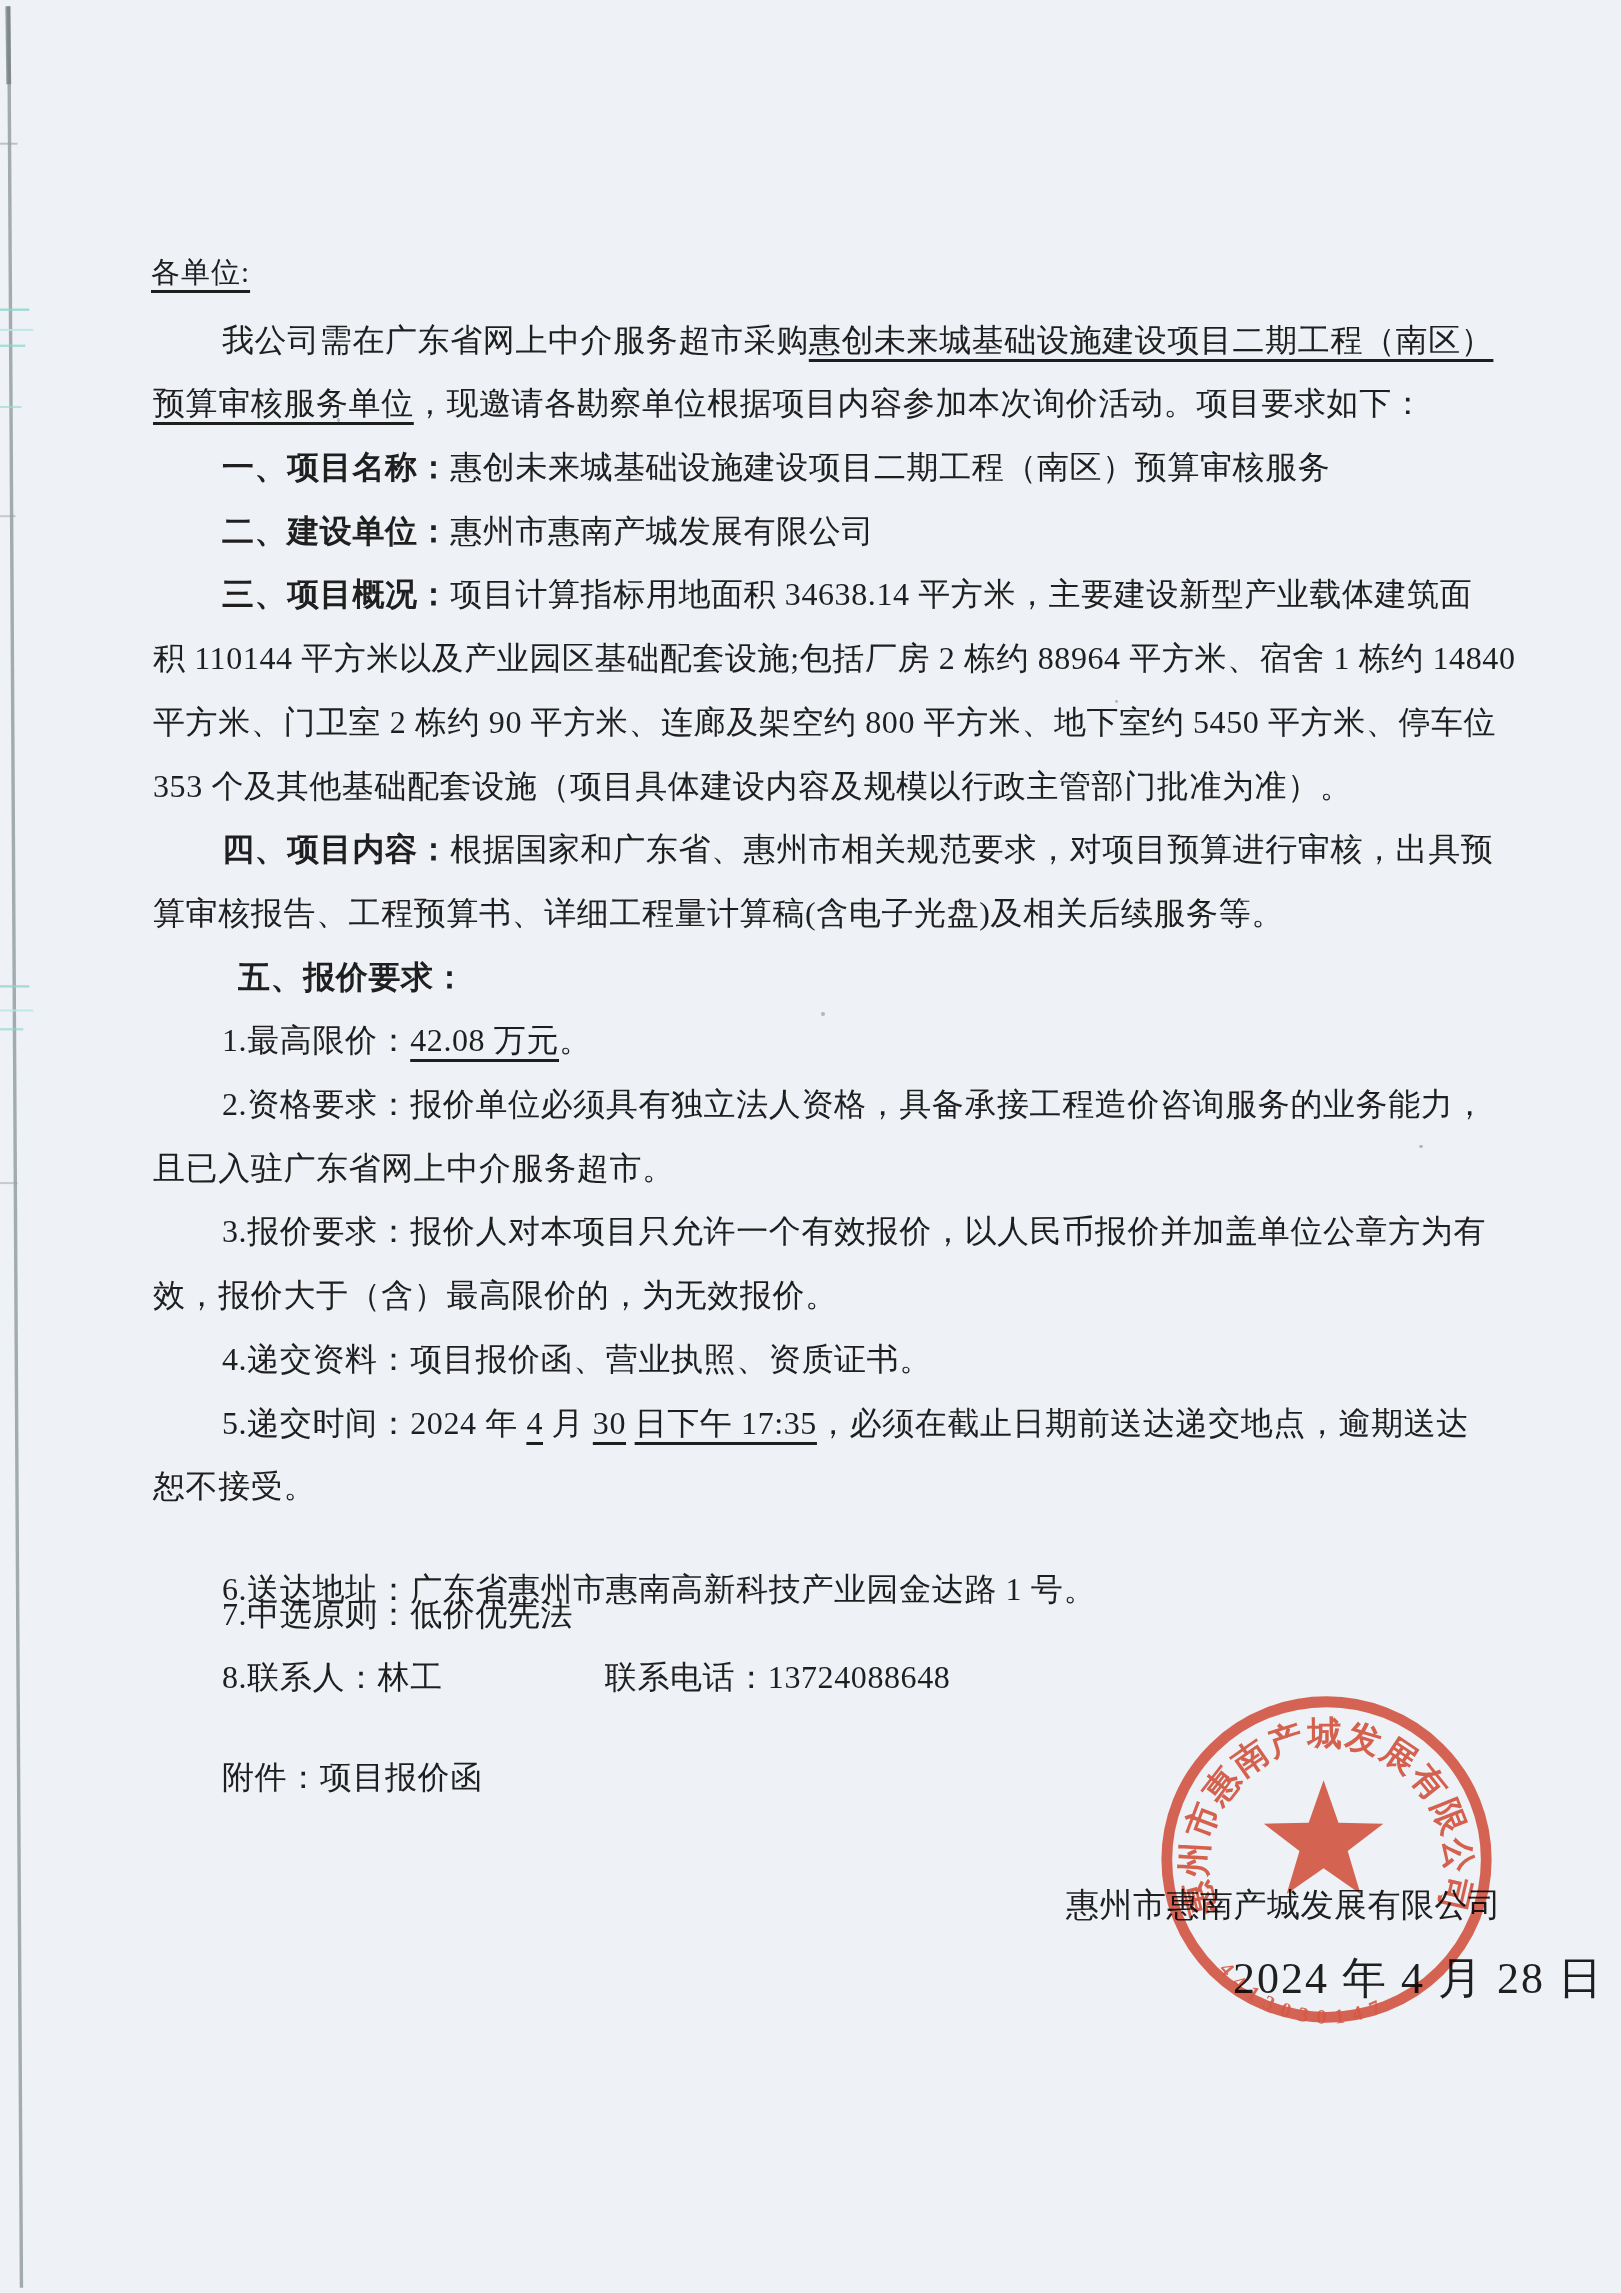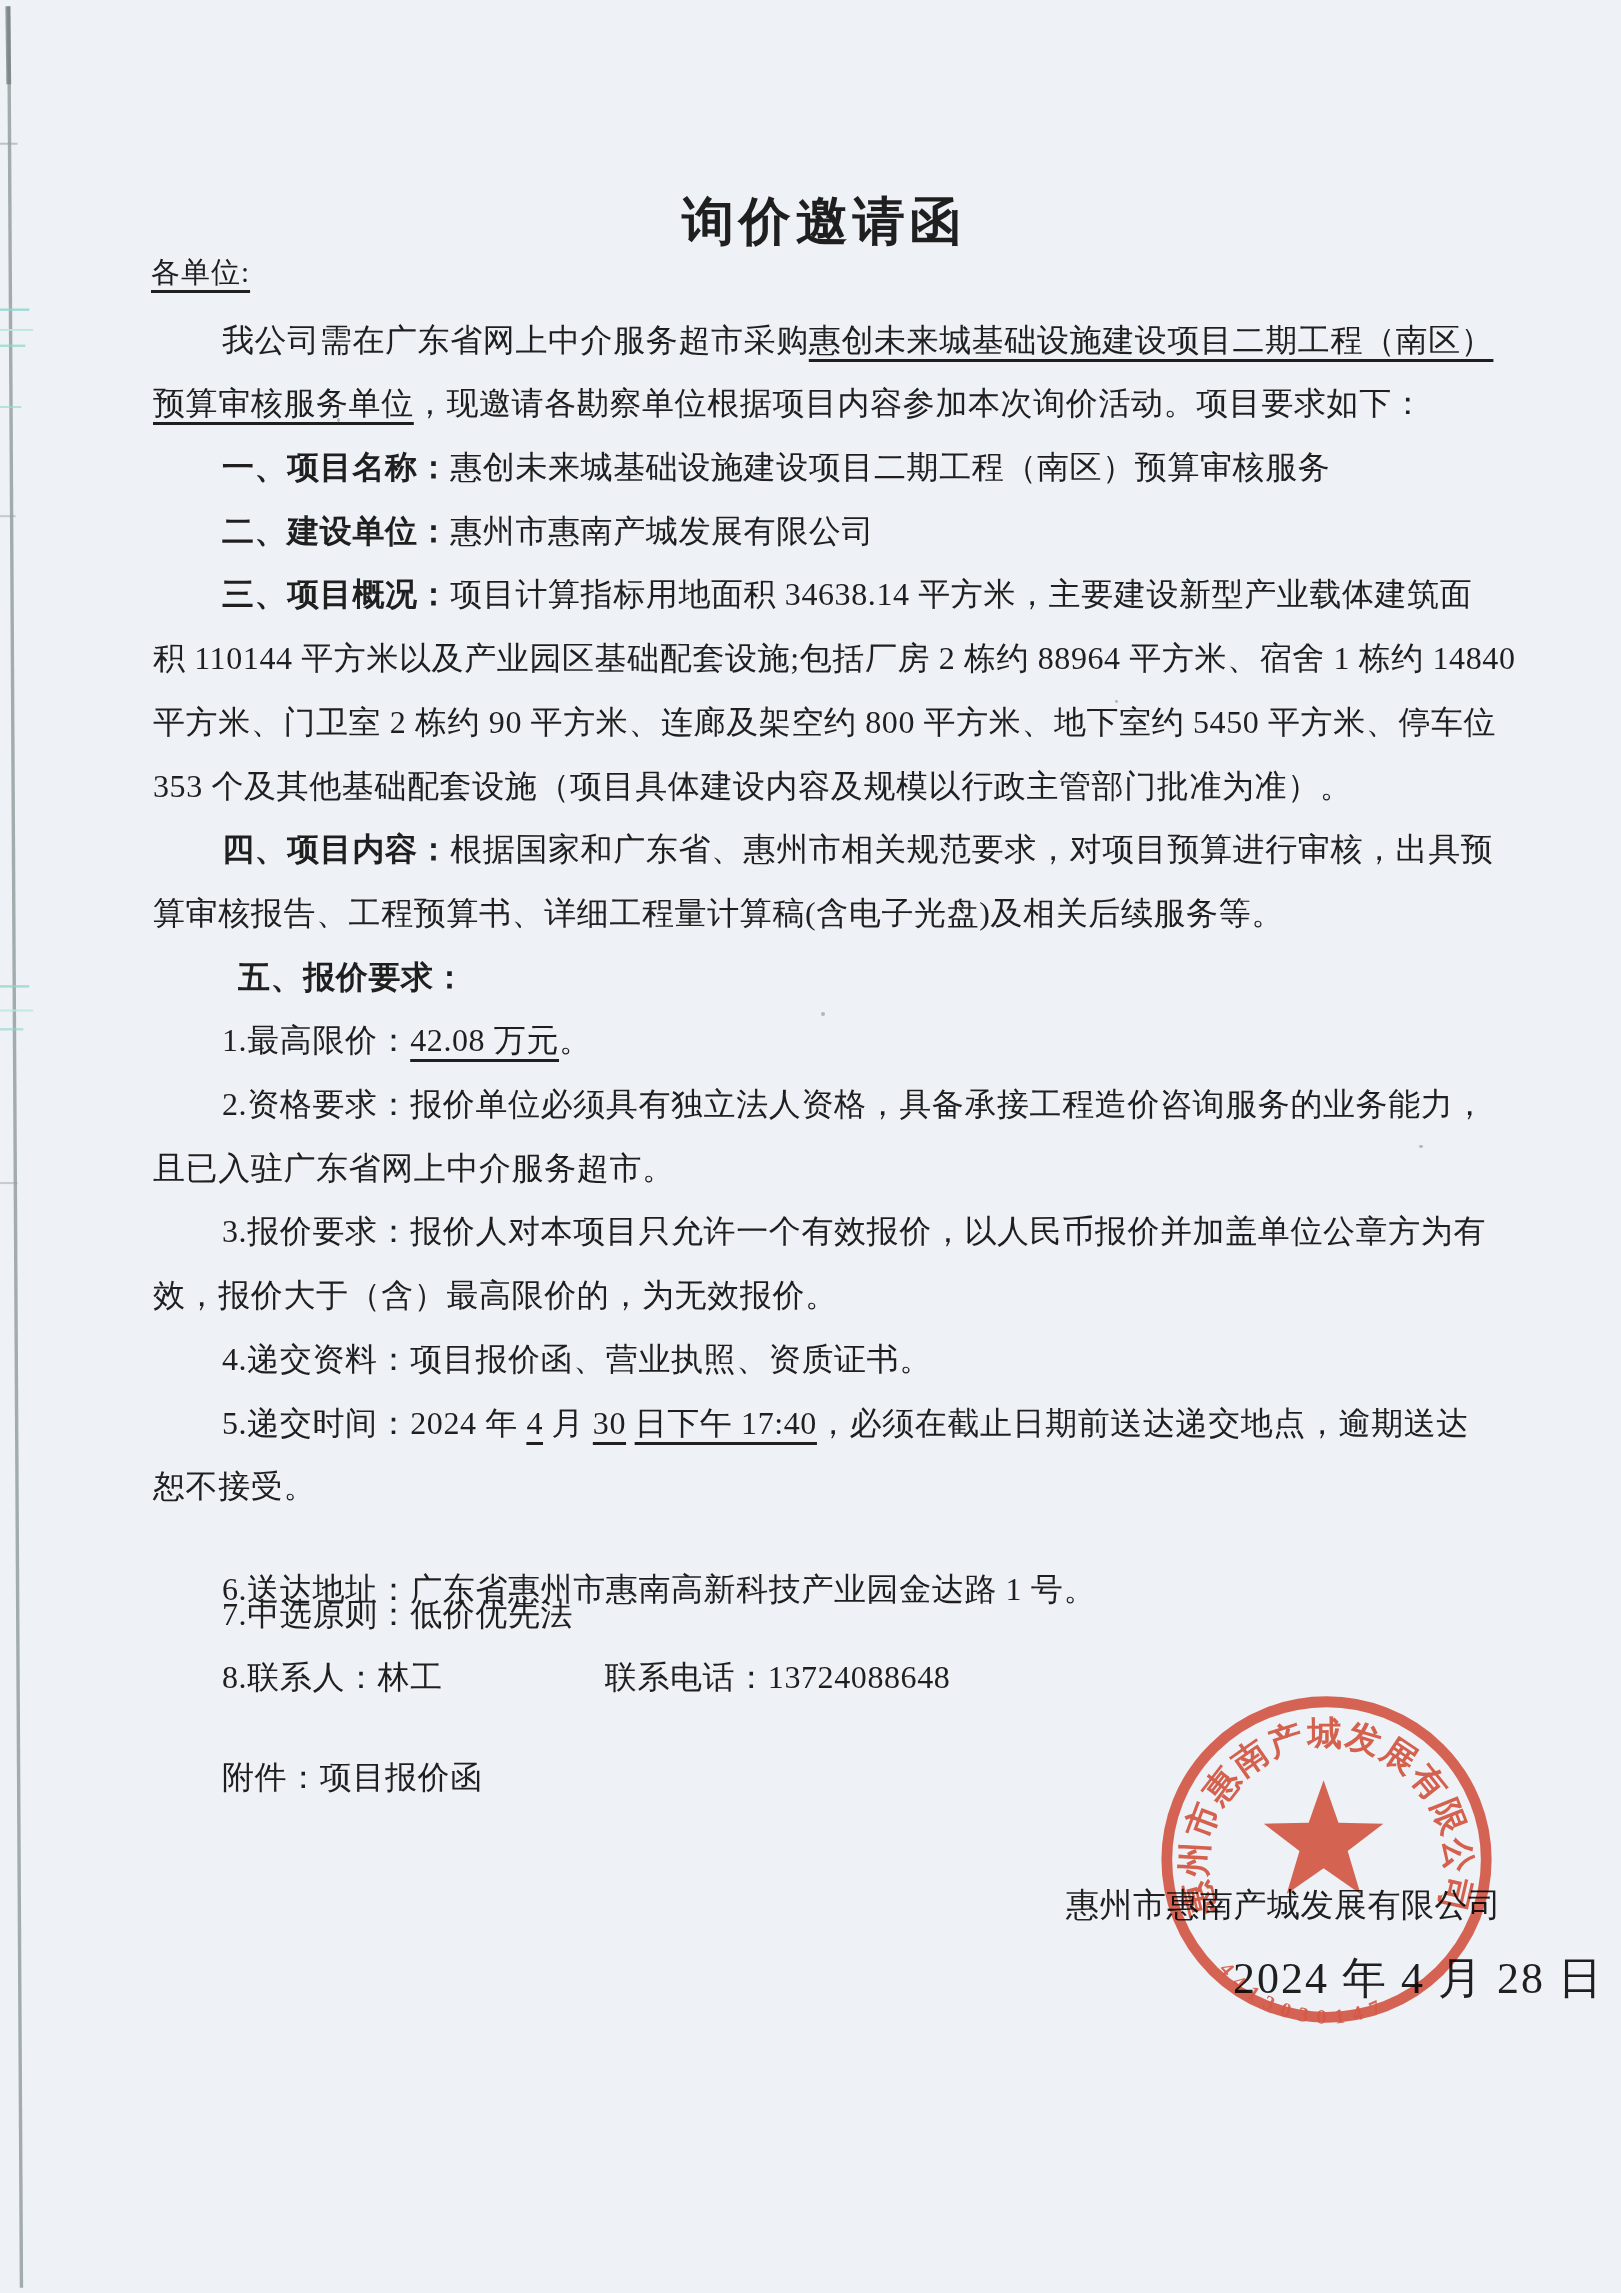--- a/index.html
+++ b/index.html
@@ -72,21 +72,20 @@
     <rect x="0" y="140" width="18" height="2" fill="#9aa3a3" opacity="0.6"></rect>
     <rect x="0" y="522" width="16" height="2" fill="#9aa3a3" opacity="0.5"></rect>
     <rect x="0" y="1206" width="18" height="2" fill="#9aa3a3" opacity="0.5"></rect>
   </svg>
 
   <div class="speck" style="left:821px;top:1012px;width:3.9px;height:3.9px;"></div>
   <div class="speck" style="left:1419px;top:1145px;width:3.9px;height:2.9px;"></div>
   <div class="speck" style="left:337px;top:418px;width:2.9px;height:3.9px;"></div>
   <div class="speck" style="left:1115px;top:700px;width:2.9px;height:2.9px;"></div>
 
-  <div class="doc-title">询价邀请函</div>
 
   <div class="salutation">各单位:</div>
 
   <div id="body-lines">
       <div class="line indent" style="top: 319px;"><span>我公司需在广东省网上中介服务超市采购</span><span class="u">惠创未来城基础设施建设项目二期工程（南区）</span></div>
       <div class="line" style="top: 382px;"><span class="u">预算审核服务单位</span><span>，现邀请各勘察单位根据项目内容参加本次询价活动。项目要求如下：</span></div>
       <div class="line indent" style="top: 446px; text-align: right;"><span class="b">一、项目名称：</span><span>惠创未来城基础设施建设项目二期工程（南区）预算审核服务</span></div>
       <div class="line indent" style="top: 510px;"><span class="b">二、建设单位：</span><span>惠州市惠南产城发展有限公司</span></div>
       <div class="line indent" style="top: 573px;"><span class="b">三、项目概况：</span><span>项目计算指标用地面积 34638.14 平方米，主要建设新型产业载体建筑面</span></div>
       <div class="line" style="top: 637px;"><span>积 110144 平方米以及产业园区基础配套设施;包括厂房 2 栋约 88964 平方米、宿舍 1 栋约 14840</span></div>
@@ -94,21 +93,21 @@
       <div class="line" style="top: 765px;"><span>353 个及其他基础配套设施（项目具体建设内容及规模以行政主管部门批准为准）。</span></div>
       <div class="line indent" style="top: 828px;"><span class="b">四、项目内容：</span><span>根据国家和广东省、惠州市相关规范要求，对项目预算进行审核，出具预</span></div>
       <div class="line" style="top: 892px;"><span>算审核报告、工程预算书、详细工程量计算稿(含电子光盘)及相关后续服务等。</span></div>
       <div class="line indent" style="top: 956px; margin-left: 16px;"><span class="b">五、报价要求：</span></div>
       <div class="line indent" style="top: 1019px;"><span>1.最高限价：</span><span class="u">42.08 万元</span><span>。</span></div>
       <div class="line indent" style="top: 1083px;"><span>2.资格要求：报价单位必须具有独立法人资格，具备承接工程造价咨询服务的业务能力，</span></div>
       <div class="line" style="top: 1147px;"><span>且已入驻广东省网上中介服务超市。</span></div>
       <div class="line indent" style="top: 1210px;"><span>3.报价要求：报价人对本项目只允许一个有效报价，以人民币报价并加盖单位公章方为有</span></div>
       <div class="line" style="top: 1274px;"><span>效，报价大于（含）最高限价的，为无效报价。</span></div>
       <div class="line indent" style="top: 1338px;"><span>4.递交资料：项目报价函、营业执照、资质证书。</span></div>
-      <div class="line indent" style="top: 1402px;"><span>5.递交时间：2024 年 </span><span class="u">4</span><span> 月 </span><span class="u">30</span><span> </span><span class="u">日下午 17:40</span><span>，必须在截止日期前送达递交地点，逾期送达</span></div>
+      <div class="line indent" style="top: 1402px;"><span>5.递交时间：2024 年 </span><span class="u">4</span><span> 月 </span><span class="u">30</span><span> </span><span class="u">日下午 17:35</span><span>，必须在截止日期前送达递交地点，逾期送达</span></div>
       <div class="line" style="top: 1465px; text-align: center;"><span>恕不接受。</span></div>
       <div class="line indent" style="top: 1529px; margin-top: 39px;"><span>6.送达地址：广东省惠州市惠南高新科技产业园金达路 1 号。</span></div>
       <div class="line indent" style="top: 1593px;"><span>7.中选原则：低价优先法</span></div>
       <div class="line indent" style="top: 1656px;"><span>8.联系人：林工</span><span class="gap">联系电话：13724088648</span></div>
       <div class="line indent" style="top: 1756px;"><span>附件：项目报价函</span></div>
     </div>
 
   <div class="sig-company">惠州市惠南产城发展有限公司</div>
   <div class="sig-date">2024 年 4 月 28 日</div>
 

